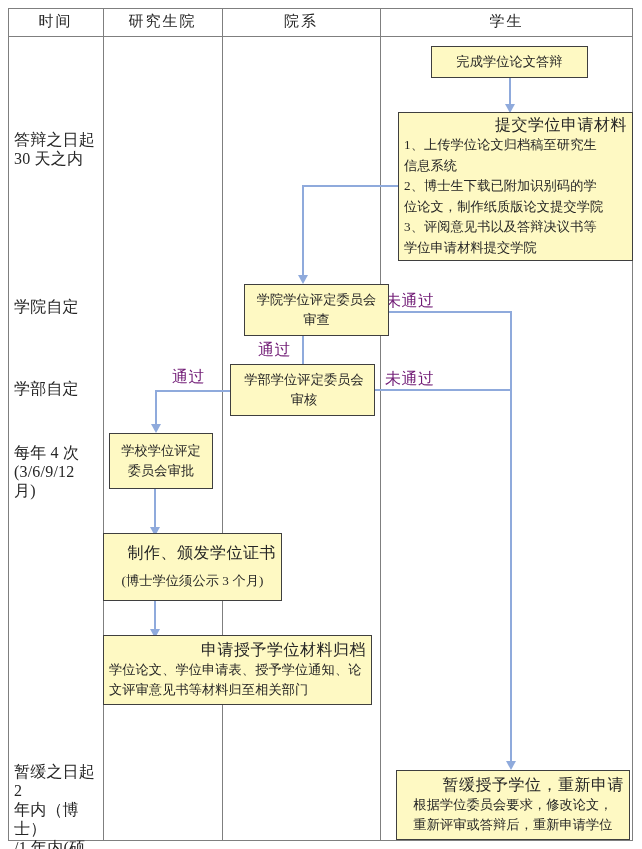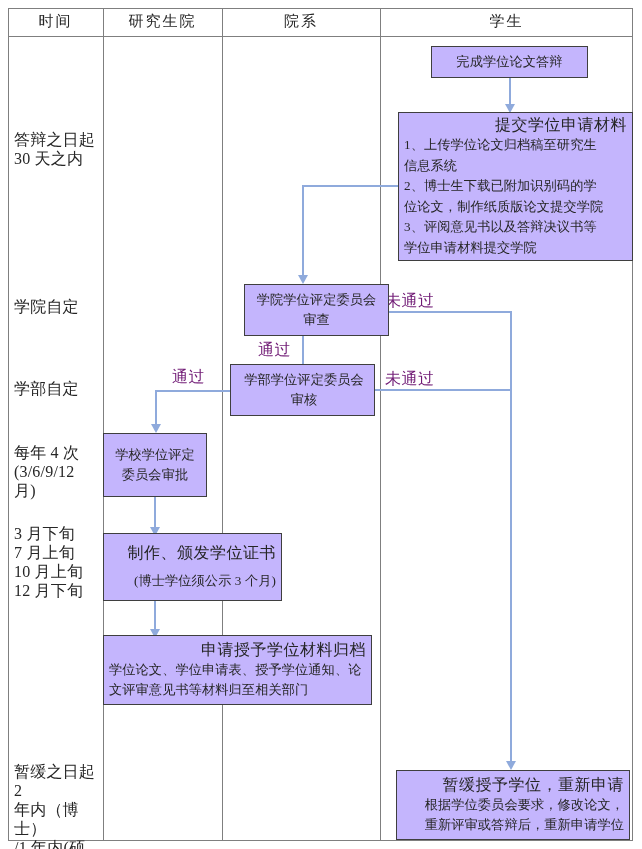--- a/index.html
+++ b/index.html
@@ -22,28 +22,28 @@
   }
 
   
   .tlabel{
     position:absolute;left:14px;width:86px;font-size:16px;line-height:19px;
     color:#262626;letter-spacing:0.2px;
   }
 
   
   .box{
-    position:absolute;box-sizing:border-box;background:#c4b5fd;
+    position:absolute;box-sizing:border-box;background:#fef9c3;
     border:1px solid #3f3f3f;
     display:flex;flex-direction:column;justify-content:center;
     padding:3px 5px;
   }
   .box .ttl{font-weight:normal;text-align:right;font-size:16px;line-height:20px;letter-spacing:0.5px;}
   .box .ln{font-size:13.2px;line-height:20.5px;text-align:left;letter-spacing:0.1px;}
-  .box .ctr{text-align:right;}
+  .box .ctr{text-align:center;}
   .box.plain{justify-content:center;}
   .box.plain .ln{text-align:center;}
 
   
   .cv{position:absolute;width:2px;background:#8faadc;}
   .ch{position:absolute;height:2px;background:#8faadc;}
   .arw{position:absolute;width:0;height:0;}
   .arw.down{
     border-left:5px solid transparent;border-right:5px solid transparent;
     border-top:9px solid #8faadc;
@@ -80,26 +80,20 @@
 
   <div class="tlabel" style="top:379px;">
     <div>学部自定</div>
   </div>
 
   <div class="tlabel" style="top:443px;">
     <div>每年 4 次</div>
     <div>(3/6/9/12 月)</div>
   </div>
 
-  <div class="tlabel" style="top:524px;">
-    <div>3 月下旬</div>
-    <div>7 月上旬</div>
-    <div>10 月上旬</div>
-    <div>12 月下旬</div>
-  </div>
 
   <div class="tlabel" style="top:762px;">
     <div>暂缓之日起 2</div>
     <div>年内（博士）</div>
     <div>/1 年内(硕士)</div>
   </div>
 
   <div class="cv" style="left:509px;top:78px;height:28px;"></div>
   <div class="arw down" style="left:505px;top:104px;"></div>
 
@@ -148,21 +142,21 @@
   <div class="box plain" style="left:244px;top:284px;width:145px;height:52px;">
     <div class="ln ctr">学院学位评定委员会</div>
     <div class="ln ctr">审查</div>
   </div>
 
   <div class="box plain" style="left:230px;top:364px;width:145px;height:52px;padding-left:8px;">
     <div class="ln ctr">学部学位评定委员会</div>
     <div class="ln ctr">审核</div>
   </div>
 
-  <div class="box plain" style="left:103px;top:433px;width:104px;height:64px;">
+  <div class="box plain" style="left:109px;top:433px;width:104px;height:56px;">
     <div class="ln ctr">学校学位评定</div>
     <div class="ln ctr">委员会审批</div>
   </div>
 
   <div class="box" style="left:103px;top:533px;width:179px;height:68px;gap:8px;">
     <div class="ttl">制作、颁发学位证书</div>
     <div class="ln ctr">(博士学位须公示 3 个月)</div>
   </div>
 
   <div class="box" style="left:103px;top:635px;width:269px;height:70px;">

